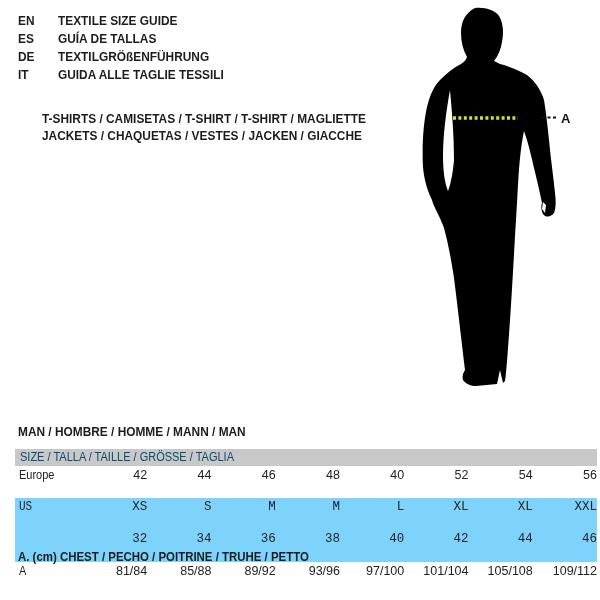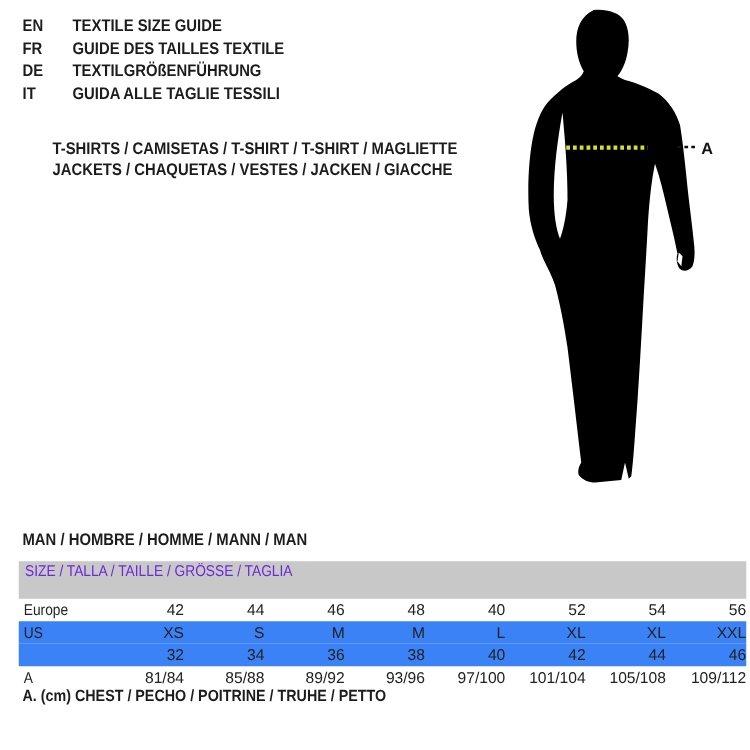--- a/index.html
+++ b/index.html
@@ -13,41 +13,41 @@
   .lang-label{flex:1;}
 
   .categories{position:absolute;left:18px;top:110px;font-weight:bold;font-size:13.5px;margin-left:24px;}
   .cat-line{height:17px;line-height:17px;}
 
   .figure{position:absolute;left:405px;top:5px;}
 
   .man-title{position:absolute;left:18px;top:424px;font-weight:bold;font-size:13.5px;line-height:15px;text-align:center;}
 
   .size-table{position:absolute;left:15px;top:449px;width:582px;font-size:12.5px;color:#222;}
-  .thead{height:30px;line-height:17px;background:#c8c8c8;padding-left:5px;color:#6d28d9;}
-  .trow{display:flex;height:18px;line-height:18px;}
-  .trow.alt{background:#3b82f6;}
+  .thead{height:17px;line-height:17px;background:#c8c8c8;padding-left:5px;color:#0c4a6e;}
+  .trow{display:flex;height:32px;line-height:18px;}
+  .trow.alt{background:#7dd3fc;font-family:Liberation Mono, monospace;}
   .tlabel{flex:0 0 64px;width:64px;padding-left:4px;text-align:left;}
   .tcell{flex:1;text-align:right;}
 
   .footnote{position:absolute;left:18px;top:549px;font-weight:bold;font-size:13px;line-height:15px;}
 </style>
 </head>
 <body>
 
 <div class="page">
 
   <div class="lang-list">
     <div class="lang-row">
       <span class="lang-code"><span class="cond">EN</span></span>
       <span class="lang-label"><span class="cond">TEXTILE SIZE GUIDE</span></span>
     </div>
     <div class="lang-row">
-      <span class="lang-code"><span class="cond">FR</span></span>
-      <span class="lang-label"><span class="cond">GUIDE DES TAILLES TEXTILE</span></span>
+      <span class="lang-code"><span class="cond">ES</span></span>
+      <span class="lang-label"><span class="cond">GUÍA DE TALLAS</span></span>
     </div>
     <div class="lang-row">
       <span class="lang-code"><span class="cond">DE</span></span>
       <span class="lang-label"><span class="cond">TEXTILGRÖßENFÜHRUNG</span></span>
     </div>
     <div class="lang-row">
       <span class="lang-code"><span class="cond">IT</span></span>
       <span class="lang-label"><span class="cond">GUIDA ALLE TAGLIE TESSILI</span></span>
     </div>
   </div>

